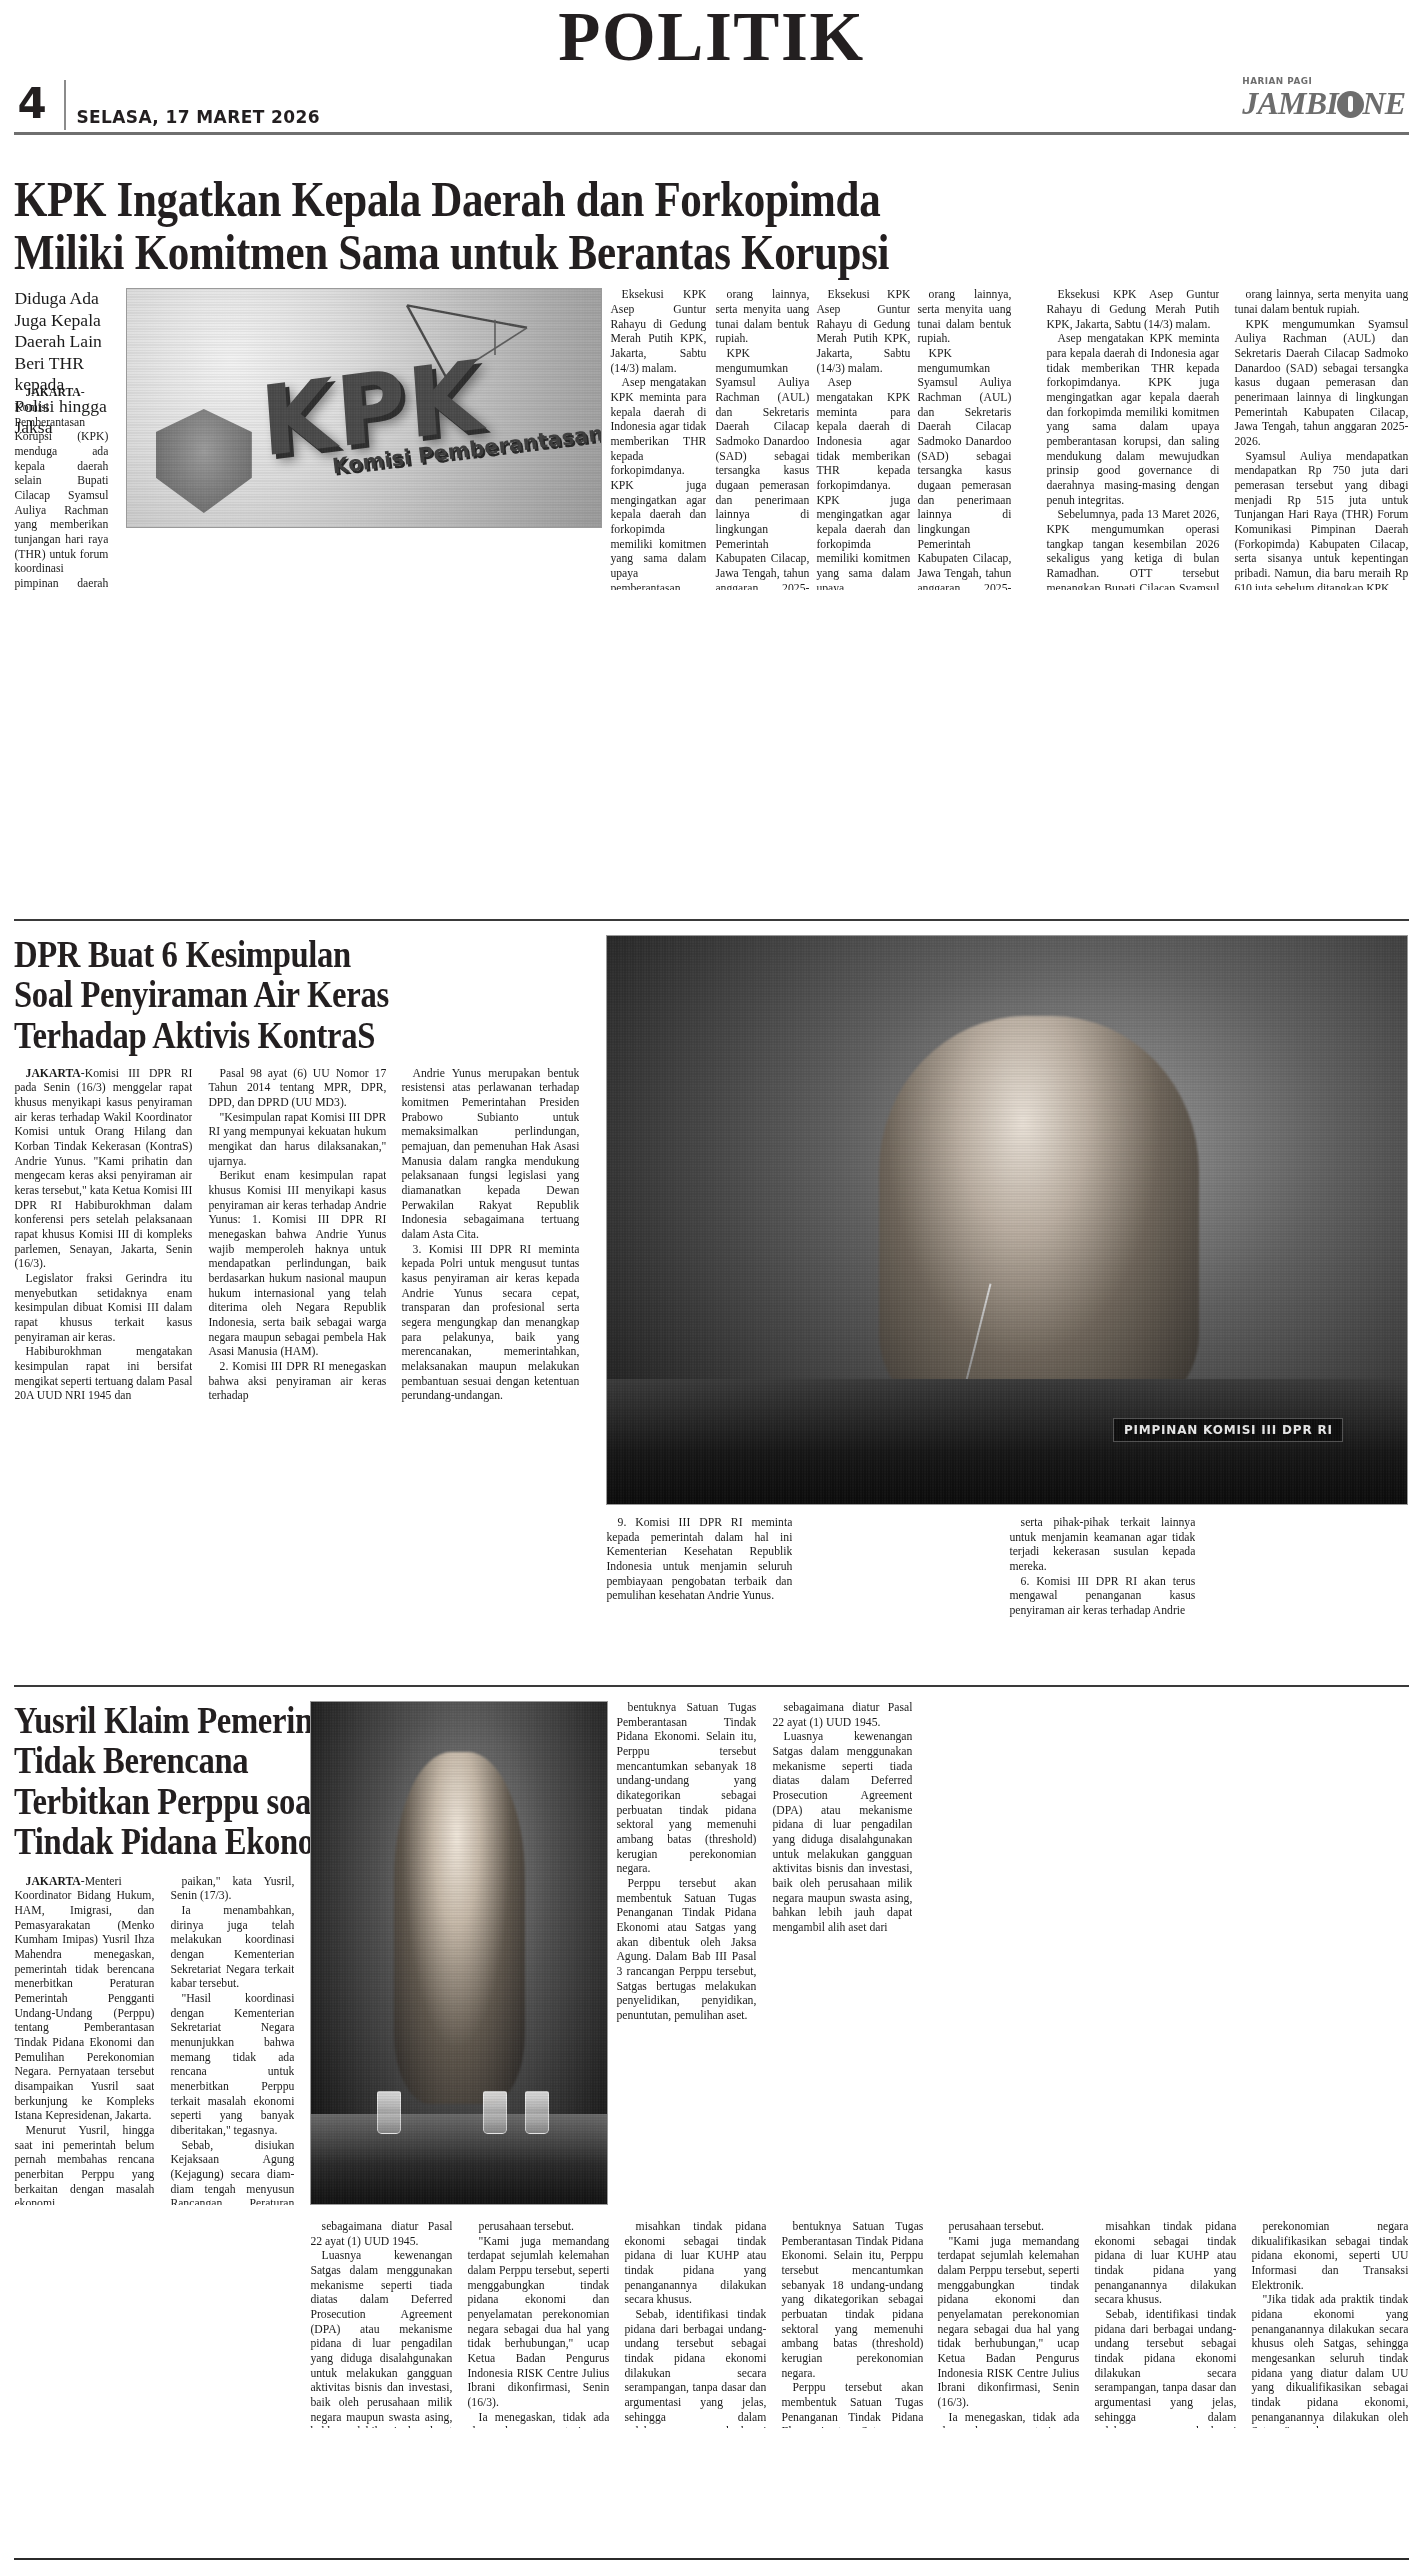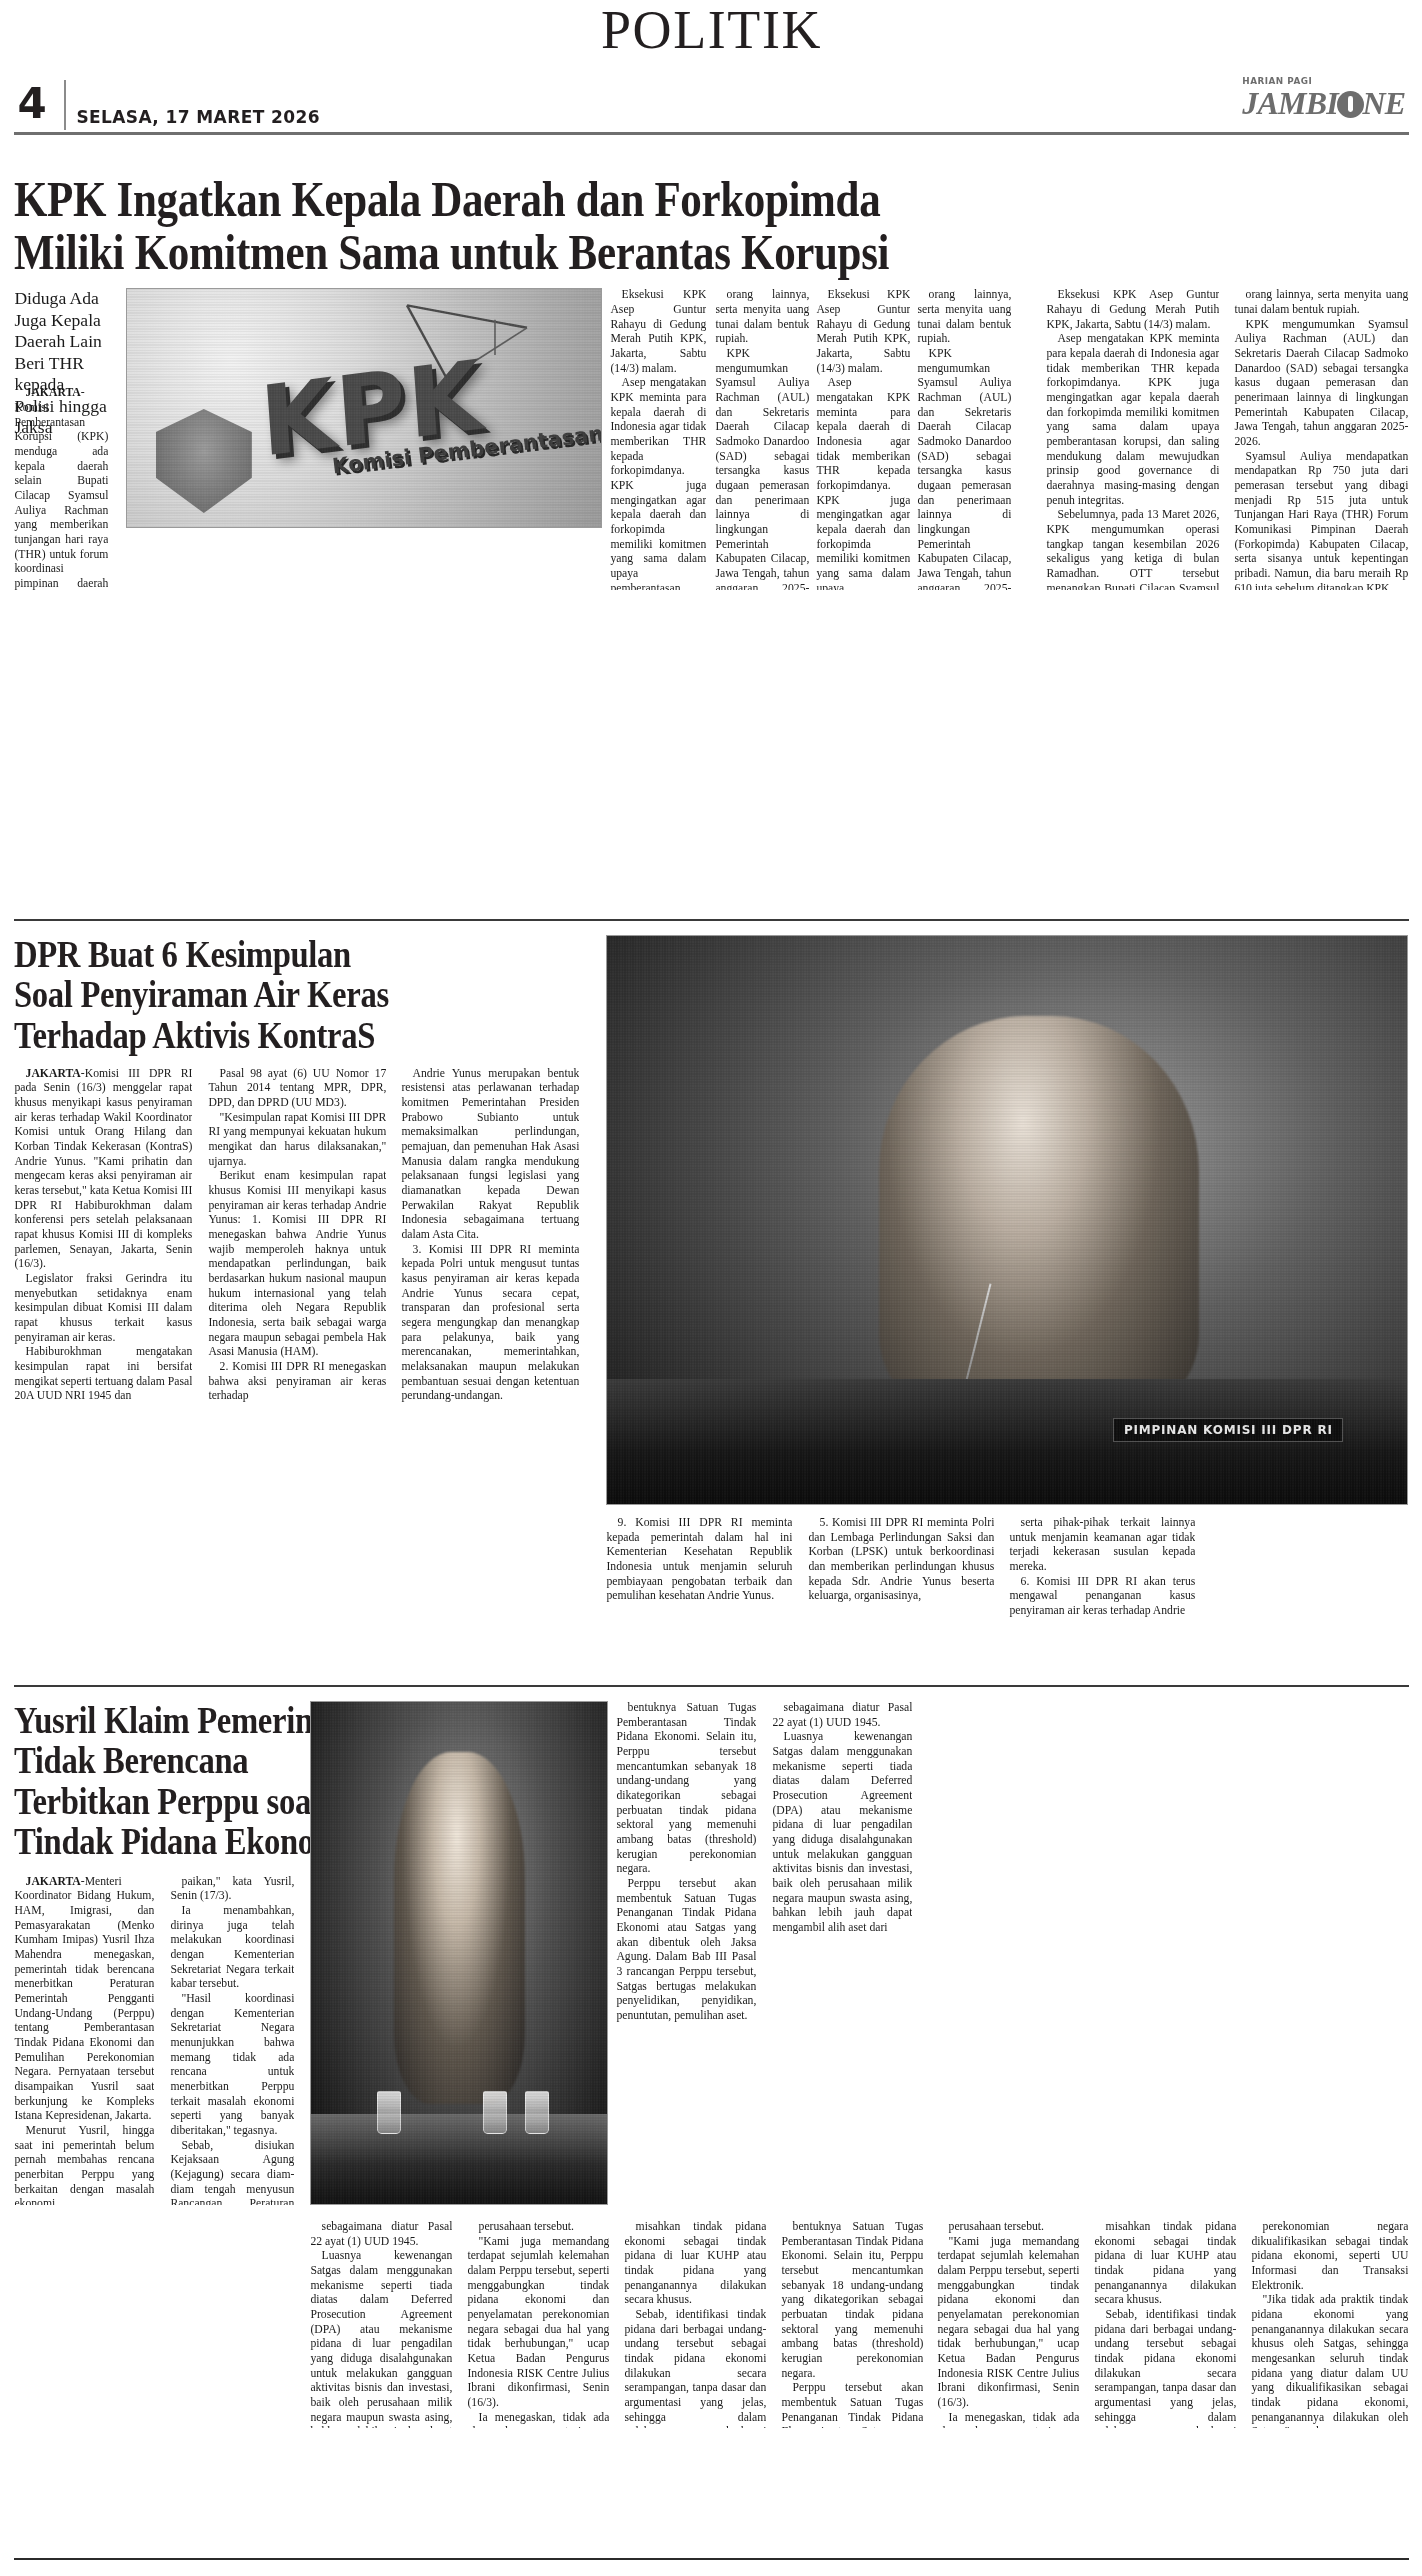--- a/index.html
+++ b/index.html
@@ -14,22 +14,22 @@
   }
 
   .page { width: 1423px; height: 2576px; padding: 0 14.4px; position: relative; }
 
   
   .masthead { position: relative; height: 150px; }
   .section-title {
     position: absolute; left: 0; right: 0; top: 3.2px;
     text-align: center;
     font-family: "Liberation Serif", serif;
-    font-weight: normal;
-    font-size: 54px;
+    font-weight: bold;
+    font-size: 69px;
     letter-spacing: 1.6px;
     color: #231f20;
     line-height: 1;
   }
   .page-num {
     position: absolute; left: 3.2px; top: 83px;
     font-family: "DejaVu Sans", sans-serif;
     font-weight: bold; font-size: 42px; line-height: 1;
     color: #231f20;
   }
@@ -340,23 +340,20 @@
       <div class="col" style="position:absolute;left:387px;top:0;width:178px;height:448px;overflow:hidden;">
         <p>Andrie Yunus merupakan bentuk resistensi atas perlawanan terhadap komitmen Pemerintahan Presiden Prabowo Subianto untuk memaksimalkan perlindungan, pemajuan, dan pemenuhan Hak Asasi Manusia dalam rangka mendukung pelaksanaan fungsi legislasi yang diamanatkan kepada Dewan Perwakilan Rakyat Republik Indonesia sebagaimana tertuang dalam Asta Cita.</p>
           <p>3. Komisi III DPR RI meminta kepada Polri untuk mengusut tuntas kasus penyiraman air keras kepada Andrie Yunus secara cepat, transparan dan profesional serta segera mengungkap dan menangkap para pelakunya, baik yang merencanakan, memerintahkan, melaksanakan maupun melakukan pembantuan sesuai dengan ketentuan perundang-undangan.</p>
       </div>
     </div>
 
     <div style="position:absolute;left:592px;top:581px;width:802px;height:128px;">
       <div class="col" style="position:absolute;left:0;top:0;width:186px;height:125px;overflow:hidden;">
         <p>9. Komisi III DPR RI meminta kepada pemerintah dalam hal ini Kementerian Kesehatan Republik Indonesia untuk menjamin seluruh pembiayaan pengobatan terbaik dan pemulihan kesehatan Andrie Yunus.</p>
       </div>
-      <div class="col" style="position:absolute;left:202px;top:0;width:186px;height:125px;overflow:hidden;">
-        <p>5. Komisi III DPR RI meminta Polri dan Lembaga Perlindungan Saksi dan Korban (LPSK) untuk berkoordinasi dan memberikan perlindungan khusus kepada Sdr. Andrie Yunus beserta keluarga, organisasinya,</p>
-      </div>
       <div class="col" style="position:absolute;left:403px;top:0;width:186px;height:125px;overflow:hidden;">
         <p>serta pihak-pihak terkait lainnya untuk menjamin keamanan agar tidak terjadi kekerasan susulan kepada mereka.</p>
           <p>6. Komisi III DPR RI akan terus mengawal penanganan kasus penyiraman air keras terhadap Andrie</p>
       </div>
     </div>
   </div>
 
   <div class="rule-thin" style="position:absolute;left:14.4px;right:14.4px;top:1685px;"></div>
 
   <div class="article" style="position:absolute;left:14.4px;right:14.4px;top:1701px;">

